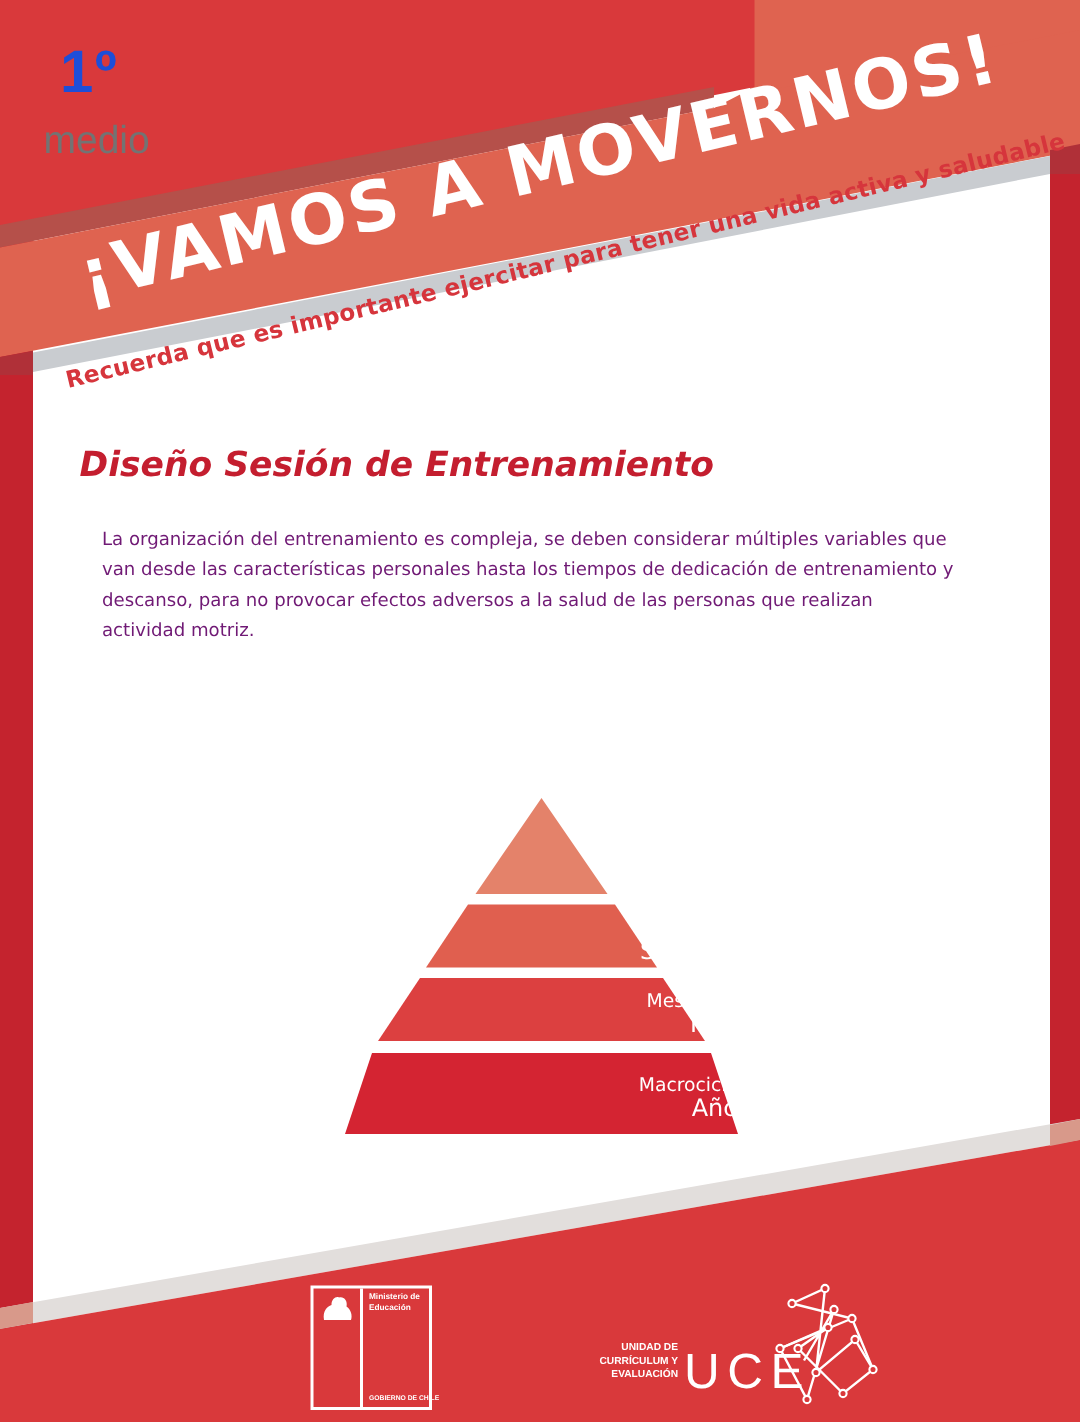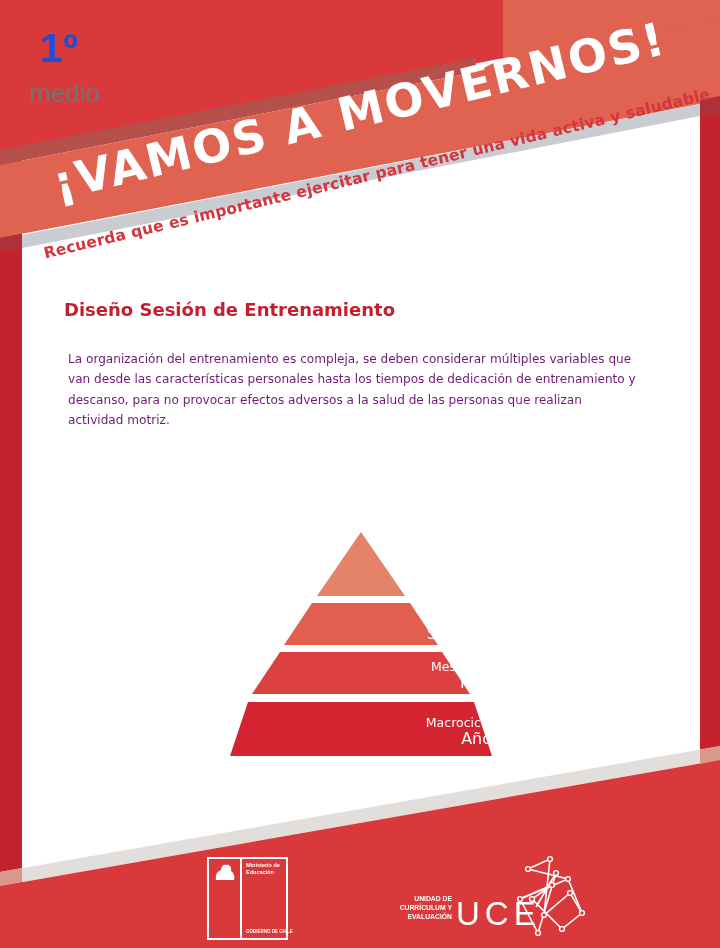--- a/index.html
+++ b/index.html
@@ -7,21 +7,21 @@
   .abs { position: absolute; }
   .stripe-left { left: 0; top: 0; width: 22px; height: 948px; background: #c4232e; }
   .stripe-right { left: 700px; top: 0; width: 20px; height: 948px; background: #c4232e; }
   .header-svg, .footer-svg { position: absolute; left: 0; }
   .header-svg { top: 0; }
   .footer-svg { top: 740px; }
   .grade { left: 40px; top: 28px; color: #1d4ed8; font-family: "Liberation Sans", sans-serif; font-weight: bold; font-size: 40px; line-height: 40px; letter-spacing: 1px; }
   .grade-level { left: 29px; top: 80px; color: #737373; font-family: "Liberation Sans", sans-serif; font-size: 26px; line-height: 26px; font-weight: normal; }
   .banner-title { left: 48px; top: 160px; transform-origin: 0 0; transform: rotate(-13.5deg); color: #fff; font-family: "DejaVu Sans", sans-serif; font-weight: bold; font-size: 46px; letter-spacing: 2px; white-space: nowrap; line-height: 50px; }
   .banner-subtitle { left: 42px; top: 245px; transform-origin: 0 0; transform: rotate(-13.5deg); color: #d6353c; font-family: "DejaVu Sans", sans-serif; font-weight: bold; font-size: 15.5px; white-space: nowrap; line-height: 18px; letter-spacing: 0.2px; }
-  .section-title { left: 64px; top: 298px; color: #c41e2f; font-family: "DejaVu Sans", sans-serif; font-weight: bold; font-size: 18px; line-height: 24px; white-space: nowrap; }
+  .section-title { left: 53px; top: 298px; color: #c41e2f; font-family: "DejaVu Sans", sans-serif; font-weight: bold; font-size: 23px; line-height: 24px; white-space: nowrap; font-style: italic; }
   .body-text { left: 68px; top: 349px; width: 570px; color: #701a75; font-family: "DejaVu Sans", sans-serif; font-size: 12.1px; line-height: 20.3px; }
   .body-text p { margin: 0 0 6px 0; }
   .pyramid { left: 230px; top: 530px; width: 262px; height: 228px; }
   .tier-label { position: absolute; left: 0; width: 262px; text-align: right; color: #fff; font-family: "DejaVu Sans", sans-serif; font-size: 12.5px; line-height: 16px; }
   .tier-label .sub { display: block; font-size: 16px; }
   .logo-mineduc { left: 207px; top: 857px; width: 80px; width: 81px; height: 83px; border: 2px solid #fff; box-sizing: border-box; }
   .logo-mineduc .divider { position: absolute; left: 31px; top: 0; width: 2px; height: 100%; background: #fff; }
   .logo-mineduc .mtext { position: absolute; left: 37px; top: 3px; font-family: "Liberation Sans", sans-serif; font-weight: bold; color: #fff; font-size: 5.5px; line-height: 6.5px; width: 40px; }
   .logo-mineduc .btext { position: absolute; left: 37px; bottom: 4px; font-family: "Liberation Sans", sans-serif; font-weight: bold; color: #fff; font-size: 4.5px; line-height: 5px; white-space: nowrap; }
   .uce-small { left: 388px; top: 894px; width: 64px; text-align: right; color: #fff; font-family: "Liberation Sans", sans-serif; font-weight: bold; font-size: 6.8px; line-height: 9px; }

